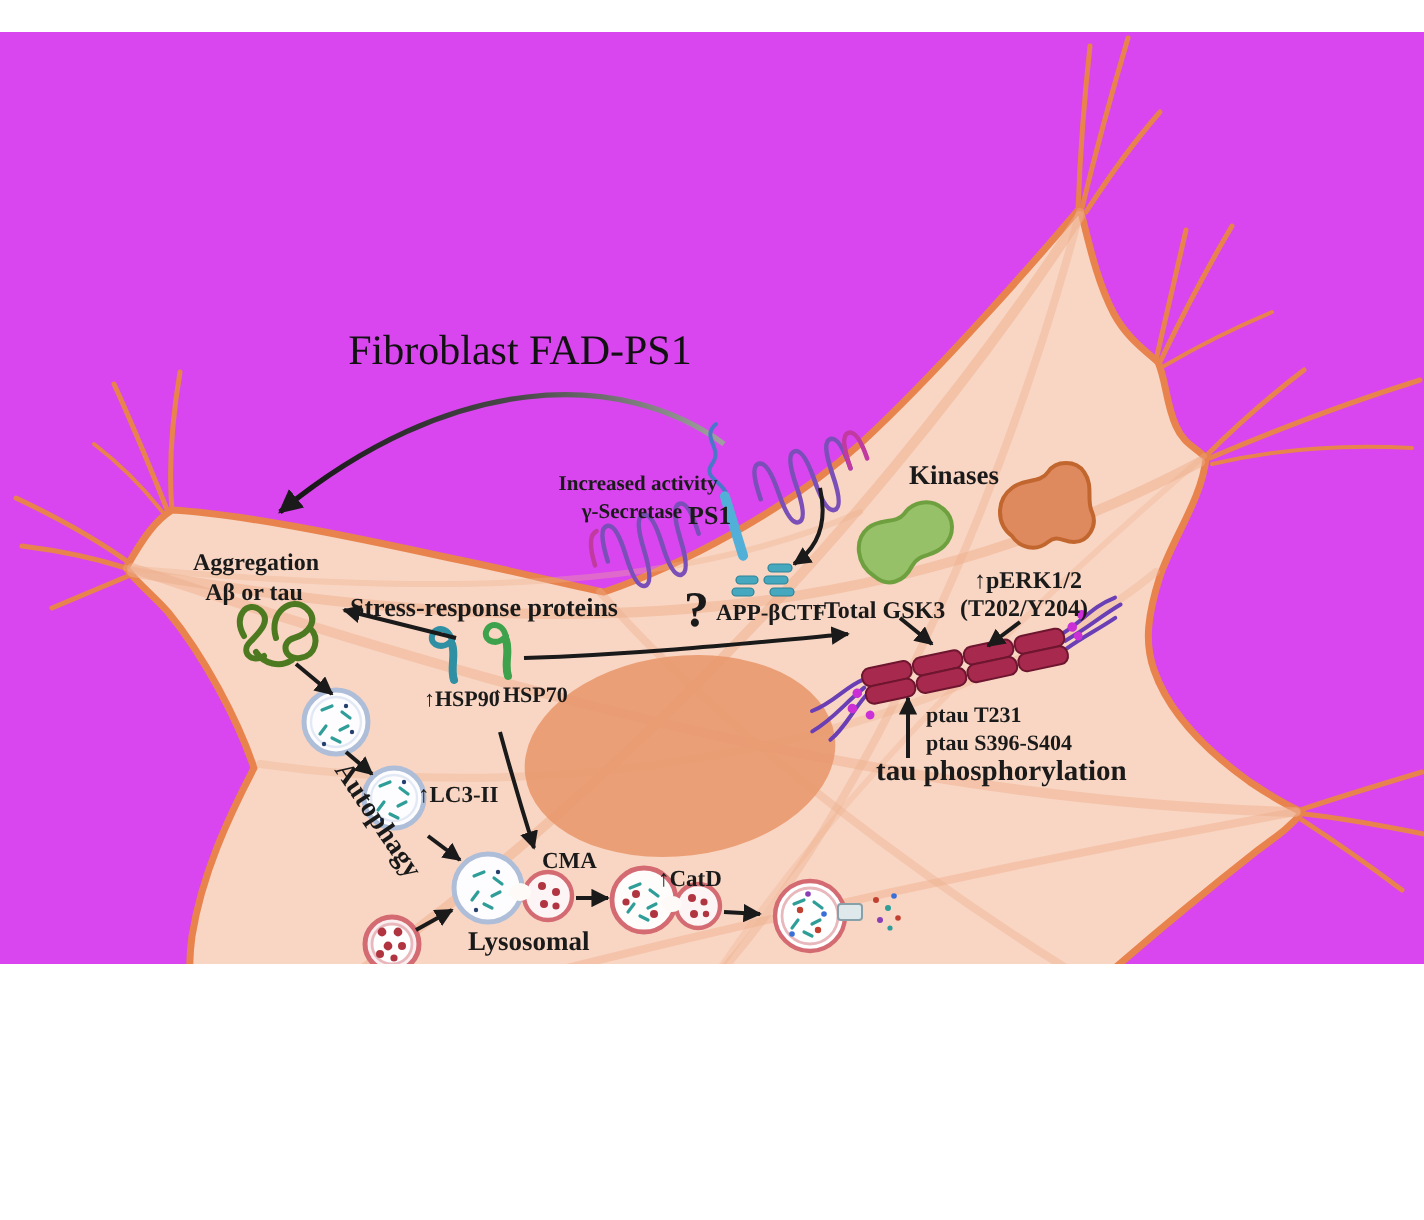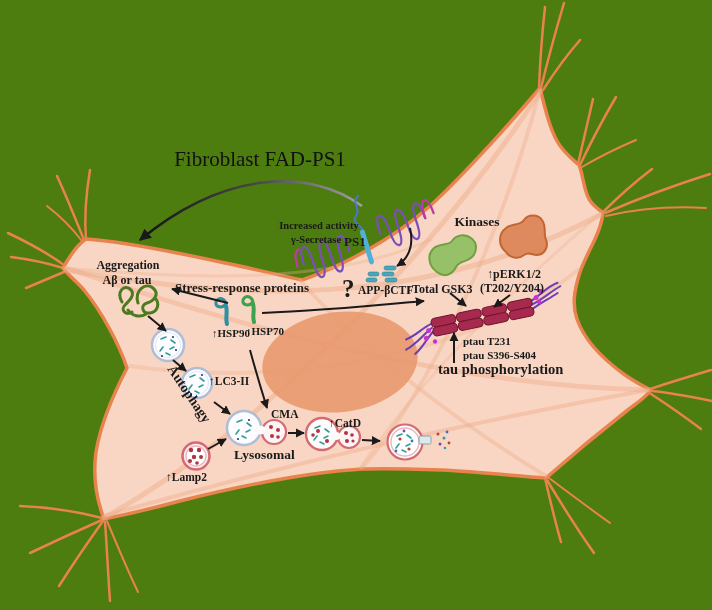--- a/index.html
+++ b/index.html
@@ -1,16 +1,16 @@
 <!DOCTYPE html>
 <html><head>
 <meta charset="utf-8">
 <style>
   html,body{margin:0;padding:0;background:#ffffff;}
-  .stage{position:relative;width:712px;height:610px;background:#4d7c0f;overflow:hidden;}
+  .stage{position:relative;width:712px;height:466px;background:#d946ef;overflow:hidden;margin-top:16px;}
   svg{display:block;}
   .lbl{font-family:"Liberation Serif",serif;font-weight:bold;fill:#1a1a1a;}
   .lbl-title{font-family:"Liberation Serif",serif;font-weight:normal;fill:#111111;}
   .arr{stroke:#1a1a1a;fill:none;stroke-width:2;marker-end:url(#ah);}
   .tendril{stroke:#e8834e;fill:none;stroke-linecap:round;}
   .streak{stroke:#eeae8c;fill:none;stroke-linecap:round;}
   .tealdash{stroke:#2f9e98;stroke-width:1.6;stroke-linecap:round;}
 </style>
 </head>
 <body>

